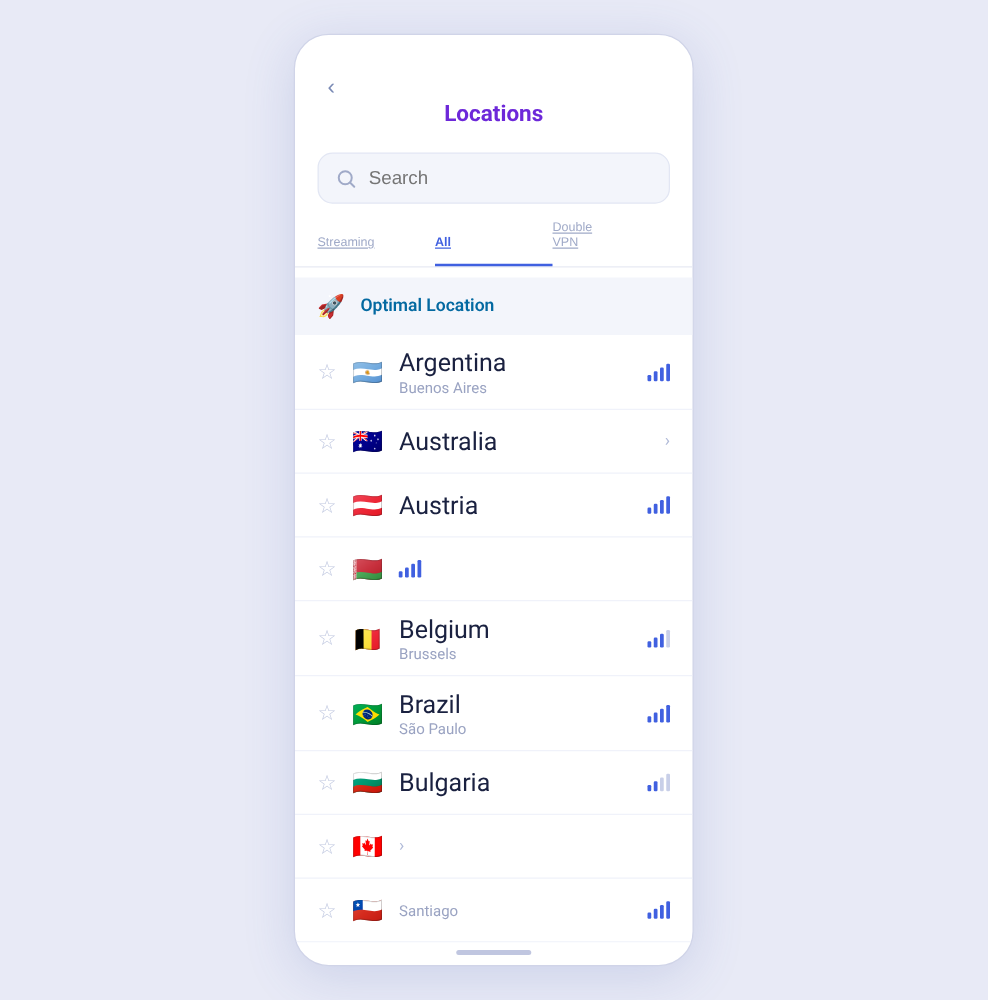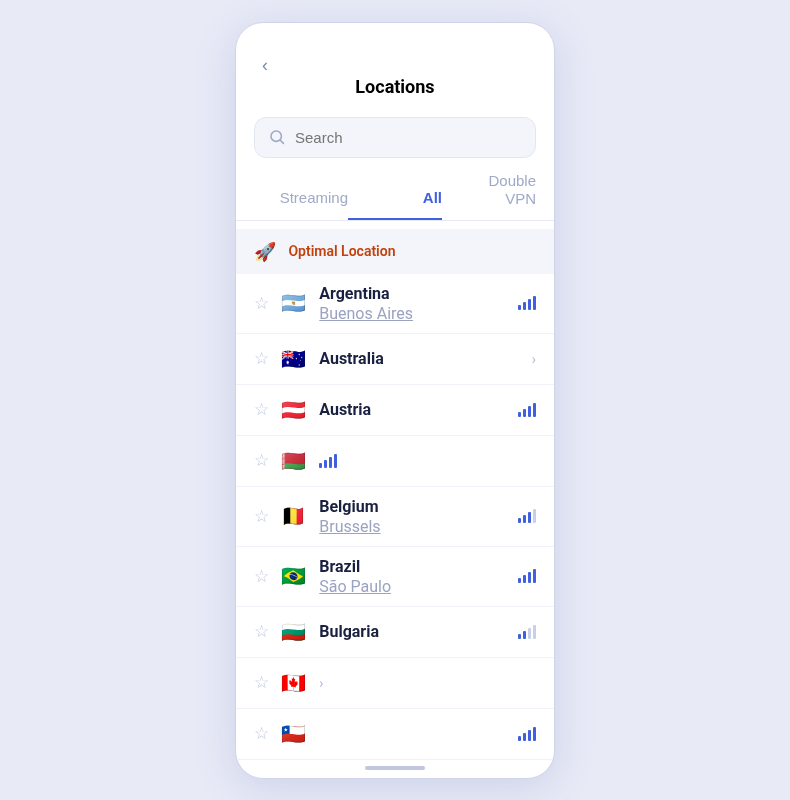--- a/index.html
+++ b/index.html
@@ -46,21 +46,21 @@
       color: #7a8ab5;
       font-size: 18px;
       padding: 4px 8px;
       display: flex;
       align-items: center;
     }
 
     .header-title {
       font-size: 18px;
       font-weight: 700;
-      color: #000000;
+      color: #6d28d9;
       margin-top: 31px;
     }
 
     .search-bar {
       margin: 10px 18px 0;
       display: flex;
       align-items: center;
       background: #f3f5fb;
       border-radius: 12px;
       padding: 11px 14px;
@@ -88,33 +88,34 @@
       display: flex;
       align-items: flex-end;
       padding: 14px 18px 0;
       gap: 0;
       border-bottom: 1.5px solid #e8eaf3;
       margin-bottom: 4px;
     }
 
     .tab {
       flex: 1;
-      text-align: right;
+      text-align: left;
       padding-bottom: 10px;
-      font-size: 15px;
+      font-size: 10px;
       color: #a0aac8;
       cursor: pointer;
       border-bottom: 2.5px solid transparent;
       font-weight: 500;
       line-height: 1.3;
       background: none;
       border-top: none;
       border-left: none;
       border-right: none;
       outline: none;
+      text-decoration: underline;
     }
 
     .tab.active {
       color: #4060e0;
       border-bottom: 2.5px solid #4060e0;
       font-weight: 700;
     }
 
     .optimal-row {
       display: flex;
@@ -125,21 +126,21 @@
       margin: 4px 0 0;
     }
 
     .optimal-icon {
       font-size: 18px;
     }
 
     .optimal-label {
       font-size: 14px;
       font-weight: 600;
-      color: #c2410c;
+      color: #0369a1;
     }
 
     .location-list {
       flex: 1;
       overflow-y: auto;
       overflow-x: hidden;
     }
 
     .location-list::-webkit-scrollbar {
       width: 3px;
@@ -182,30 +183,29 @@
       flex-shrink: 0;
       overflow: hidden;
     }
 
     .location-info {
       flex: 1;
       min-width: 0;
     }
 
     .location-name {
-      font-size: 16px;
-      font-weight: 700;
+      font-size: 20px;
+      font-weight: 400;
       color: #1a2140;
     }
 
     .location-city {
-      font-size: 16px;
+      font-size: 12px;
       color: #9aa3c2;
       margin-top: 1px;
-      text-decoration: underline;
     }
 
     .chevron-icon {
       color: #b0bad8;
       font-size: 14px;
       flex-shrink: 0;
     }
 
     
     .signal-bars {
@@ -375,20 +375,21 @@
     <div class="location-row">
       <button class="star-btn">☆</button>
       <div class="flag">🇨🇦</div>
       <span class="chevron-icon">›</span>
     </div>
 
     <div class="location-row">
       <button class="star-btn">☆</button>
       <div class="flag">🇨🇱</div>
       <div class="location-info">
+        <div class="location-city">Santiago</div>
       </div>
       <div class="signal-bars">
         <span></span>
           <span></span>
           <span></span>
           <span></span>
       </div>
     </div>
 
   </div>

